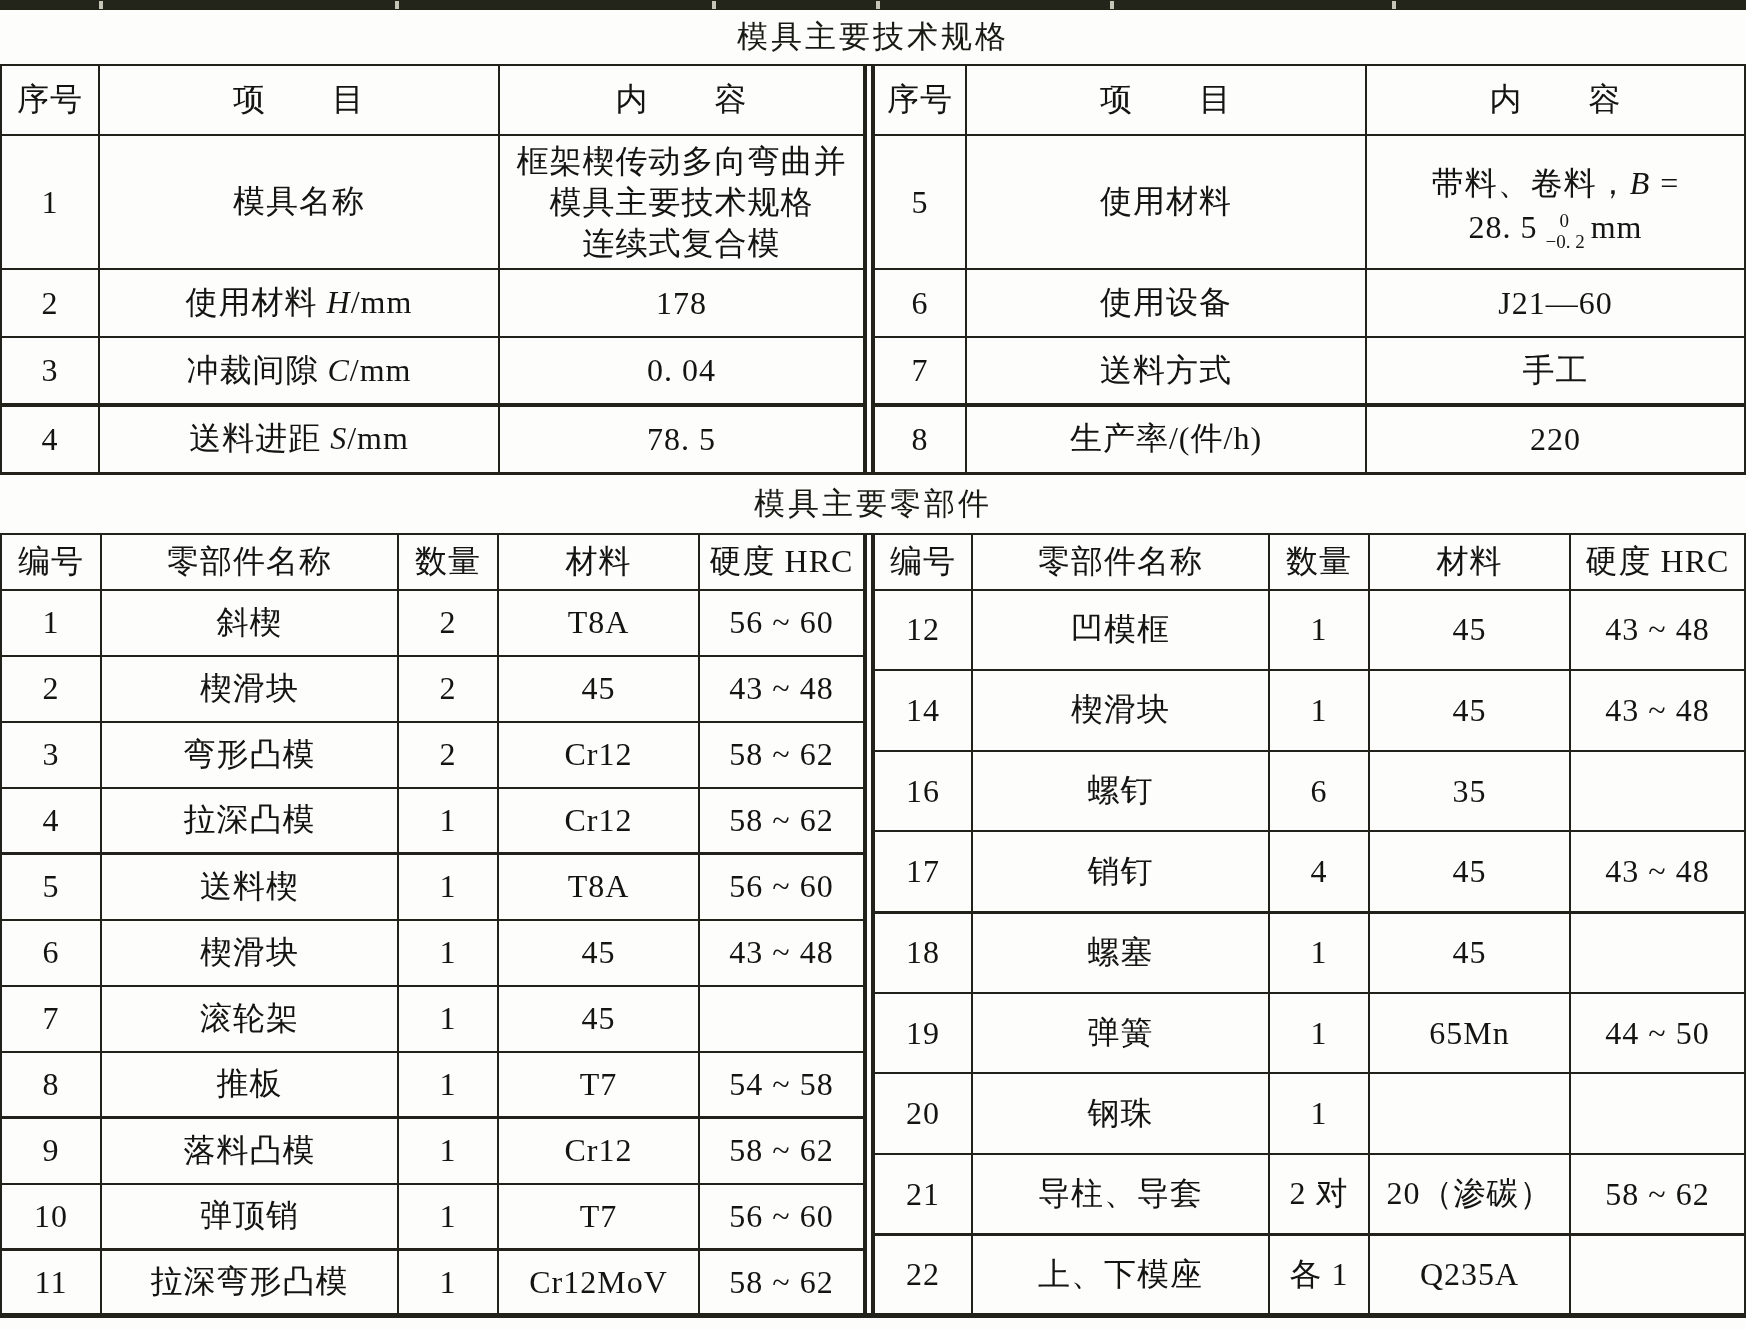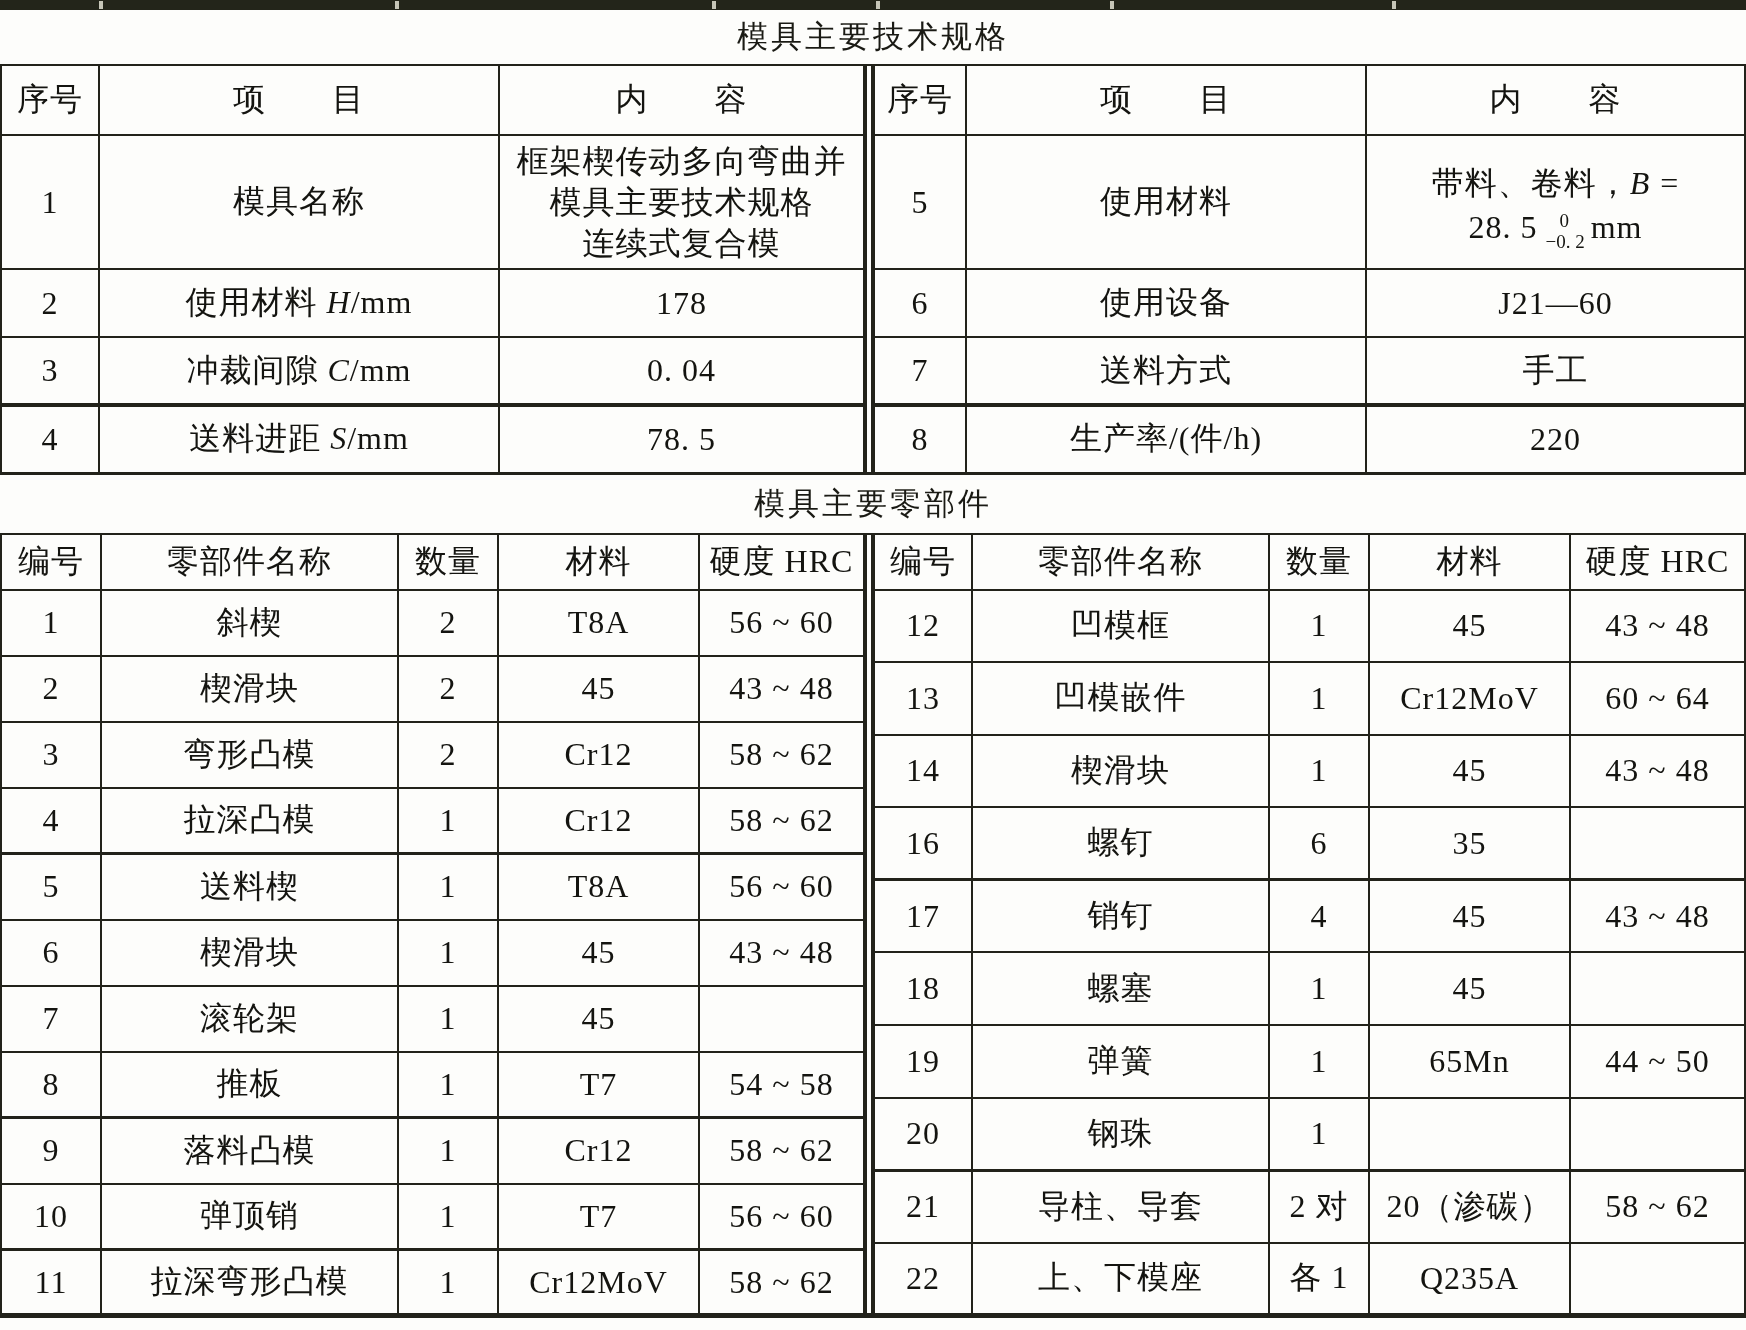--- a/index.html
+++ b/index.html
@@ -306,27 +306,20 @@
       </thead>
       <tbody id="parts-right-body">
           <tr>
             <td>12</td>
             <td>凹模框</td>
             <td>1</td>
             <td>45</td>
             <td>43 ~ 48</td>
           </tr>
           <tr>
-            <td>13</td>
-            <td>凹模嵌件</td>
-            <td>1</td>
-            <td>Cr12MoV</td>
-            <td>60 ~ 64</td>
-          </tr>
-          <tr>
             <td>14</td>
             <td>楔滑块</td>
             <td>1</td>
             <td>45</td>
             <td>43 ~ 48</td>
           </tr>
           <tr>
             <td>16</td>
             <td>螺钉</td>
             <td>6</td>

